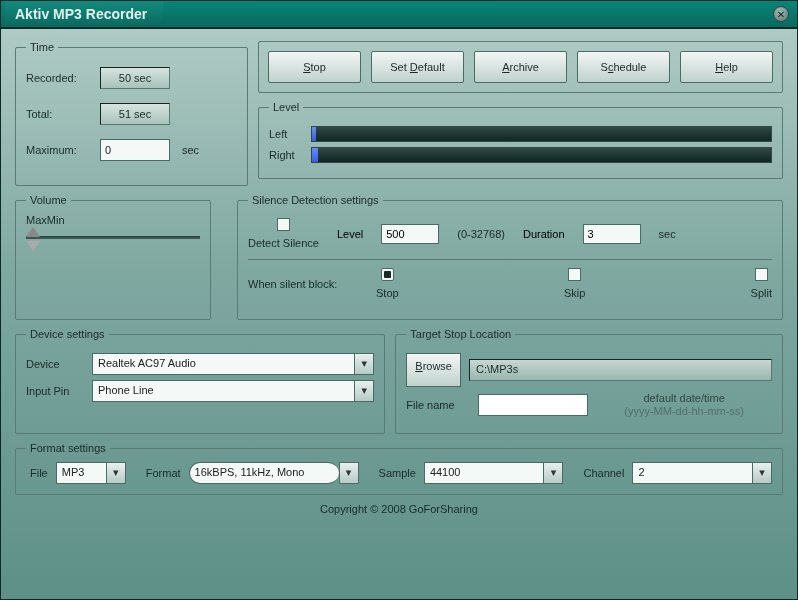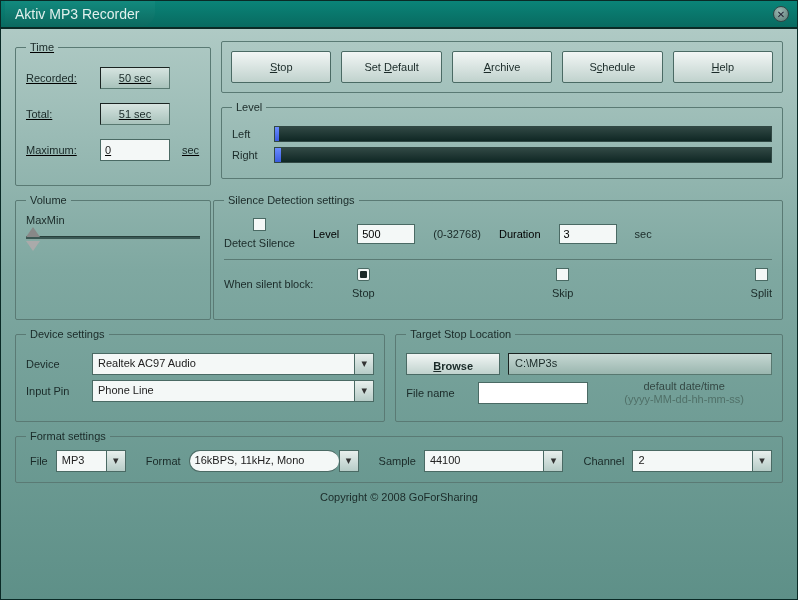--- a/index.html
+++ b/index.html
@@ -1,49 +1,49 @@
 <!DOCTYPE html>
 <html><head>
 <meta charset="utf-8">
 <style>
 * { box-sizing: border-box; margin: 0; padding: 0; font-family: Tahoma, Arial, sans-serif; font-size: 11px; }
 body { background: #2a8a7e; width: 798px; height: 600px; overflow: hidden; }
 
 .window { width: 798px; height: 600px; background: linear-gradient(#b5cec9, #7fa8a1 45%, #5e9088); border: 1px solid #0a2a26; }
 
 .titlebar { height: 28px; background: linear-gradient(#0a8478, #086a60); display: flex; align-items: center; padding: 0 10px; position: relative; border-bottom: 2px solid #0a2a26; }
-.titlebar .tab { background: linear-gradient(#128a7e, #0c6a60); color: #e0f0ed; font-size: 14px; font-weight: normal; padding: 5px 16px 4px 10px; border-radius: 0 0 14px 0; margin-left: -6px; margin-top: -2px; }
+.titlebar .tab { background: linear-gradient(#128a7e, #0c6a60); color: #e0f0ed; font-size: 14px; font-weight: bold; padding: 5px 16px 4px 10px; border-radius: 0 0 14px 0; margin-left: -6px; margin-top: -2px; }
 .titlebar .close { position: absolute; right: 8px; top: 5px; width: 16px; height: 16px; border-radius: 50%; background: radial-gradient(circle at 40% 30%, #9db8b3, #5a7a74); color: #223; font-size: 10px; line-height: 15px; text-align: center; cursor: pointer; border: 1px solid #344; }
 
 .body { padding: 12px 14px 4px 14px; }
 
 fieldset { border: 1px solid #5a7a74; border-radius: 2px; padding: 8px 10px 10px 10px; margin-bottom: 8px; position: relative; }
 legend { padding: 0 4px; color: #1a2a28; font-size: 11px; }
 
 .row1 { display: flex; gap: 10px; }
-.time-box { width: 196px; text-decoration: underline; }
+.time-box { width: 233px; }
 .right-col1 { flex: 1; display: flex; flex-direction: column; gap: 8px; }
 
 .btn-row { border: 1px solid #5a7a74; border-radius: 2px; padding: 9px; display: flex; gap: 10px; justify-content: space-between; }
 .wbtn { flex: 1; height: 32px; background: linear-gradient(#f2f6f5, #c0d2cd); border: 1px solid #4a6a64; border-radius: 2px; cursor: pointer; color: #1a2a28; text-align: center; line-height: 30px; }
 .wbtn u { text-decoration: underline; }
 
 .time-item { display: flex; align-items: center; margin: 6px 0 14px 0; gap: 8px; }
 .time-item label { width: 66px; color: #1a2a28; }
 .display { width: 70px; height: 22px; line-height: 20px; text-align: center; background: linear-gradient(#d6e4e0, #a8c2bb); border: 1px inset #587870; color: #1a2a28; }
 .time-item .unit { color: #1a2a28; margin-left: 4px; }
 .num-in { width: 70px; height: 22px; background: #f4f8f7; border: 1px solid #4a6a64; padding: 2px 4px; color: #222; }
 
 .level-box { }
 .level-row { display: flex; align-items: center; gap: 8px; margin: 5px 0; border-radius: 8px; }
 .level-row label { width: 34px; color: #1a2a28; }
 .meter { flex: 1; height: 16px; background: linear-gradient(#314844, #0f2724); border: 1px solid #314844; position: relative; overflow: hidden; }
 .meter .fill { position: absolute; left: 0; top: 0; bottom: 0; width: 4px; background: linear-gradient(#6a8cff, #3a5ce0); }
 
-.row2 { display: flex; gap: 2px; }
+.row2 { display: flex; gap: 26px; }
 .vol-box { width: 196px; }
 .silence-box { flex: 1; }
 
 .vol-labels { display: flex; justify-content: flex-start; color: #1a2a28; margin-bottom: 6px; }
 .slider-track { height: 4px; background: #3a5854; border-top: 1px solid #28403c; border-bottom: 1px solid #88a8a2; position: relative; margin: 10px 0 12px 0; }
 .slider-thumb { position: absolute; left: 0%; top: -10px; width: 14px; height: 24px; cursor: pointer; }
 .slider-thumb::before { content: ""; position: absolute; top: 0; left: 0; border-left: 7px solid transparent; border-right: 7px solid transparent; border-bottom: 10px solid #888; }
 .slider-thumb::after { content: ""; position: absolute; bottom: 0; left: 0; border-left: 7px solid transparent; border-right: 7px solid transparent; border-top: 10px solid #aaa; }
 
 .sil-row1 { display: flex; align-items: center; gap: 18px; margin: 4px 0 10px 0; flex-wrap: wrap; }
@@ -58,21 +58,21 @@
 .row3 { display: flex; gap: 10px; }
 .device-box { flex: 1; }
 .target-box { flex: 1.05; }
 
 .drow { display: flex; align-items: center; gap: 8px; margin: 5px 0; }
 .drow label { width: 58px; color: #1a2a28; }
 .combo { flex: 1; height: 22px; display: flex; }
 .combo-text { flex: 1; background: #f4f8f7; border: 1px solid #4a6a64; border-right: none; padding: 3px 5px; color: #222; overflow: hidden; white-space: nowrap; }
 .combo-btn { width: 20px; background: linear-gradient(#e8efed, #b6ccc7); border: 1px solid #4a6a64; text-align: center; line-height: 18px; cursor: pointer; color: #333; }
 
-.sbtn { height: 22px; padding: 0 26px; background: linear-gradient(#f2f6f5, #c0d2cd); border: 1px solid #4a6a64; cursor: pointer; color: #1a2a28; line-height: 24px; display: inline-block; font-weight: bold; }
+.sbtn { height: 34px; padding: 0 8px; background: linear-gradient(#f2f6f5, #c0d2cd); border: 1px solid #4a6a64; cursor: pointer; color: #1a2a28; line-height: 24px; display: inline-block; }
 .path-disp { flex: 1; height: 22px; background: linear-gradient(#c6d8d3, #9ab6af); border: 1px inset #587870; padding: 3px 6px; color: #1a2a28; }
 .fname-in { width: 110px; height: 22px; background: #fff; border: 1px solid #4a6a64; }
 .def { color: #344844; font-size: 11px; line-height: 1.2; text-align: center; flex: 1; }
 .def .pat { color: #507068; }
 
 .format-box { }
 .frow { display: flex; align-items: center; gap: 8px; }
 .frow label { color: #1a2a28; margin-left: 12px; }
 .frow label:first-child { margin-left: 4px; }
 .combo.sm { flex: 0 0 auto; }

